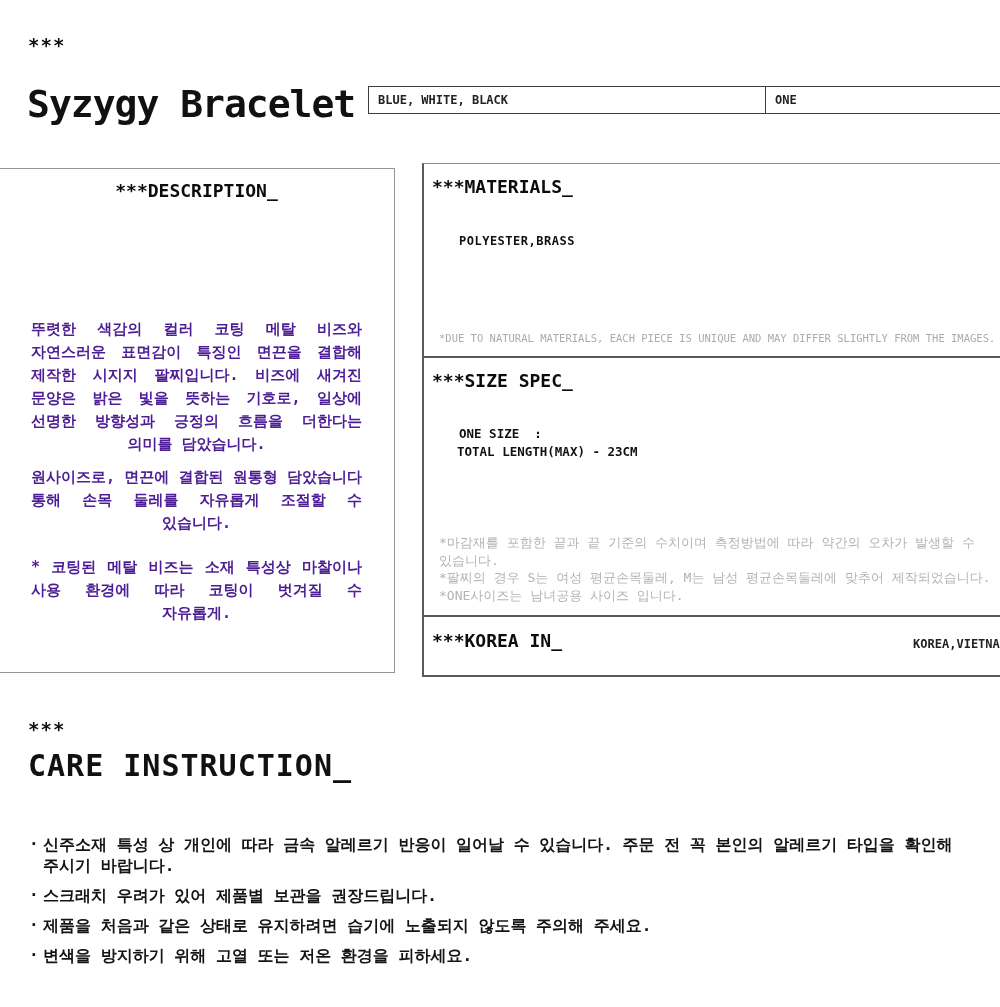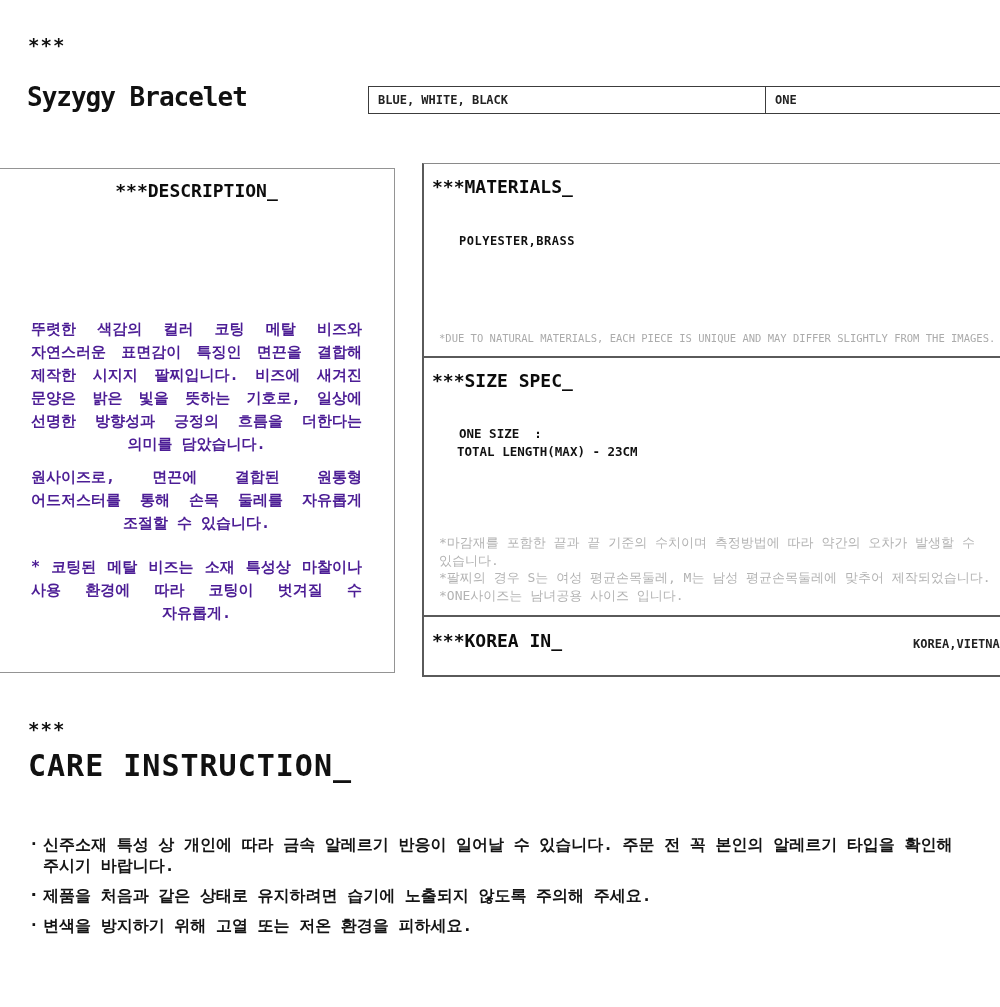--- a/index.html
+++ b/index.html
@@ -3,21 +3,21 @@
 <meta charset="utf-8">
 <style>
   * { margin:0; padding:0; box-sizing:border-box; }
   html,body { width:1000px; height:1007px; background:#ffffff; overflow:hidden; }
   body {
     position:relative;
     font-family:"DejaVu Sans Mono","Liberation Mono",monospace;
     color:#111111;
   }
   .top-stars { position:absolute; left:28px; top:34px; font-size:19px; font-weight:bold; letter-spacing:1px; }
-  .page-title { position:absolute; left:27px; top:82px; font-size:26px; font-weight:bold; letter-spacing:-1px; }
+  .page-title { position:absolute; left:27px; top:82px; font-size:38px; font-weight:bold; letter-spacing:-1px; }
 
   
   .option-table { position:absolute; left:368px; top:86px; width:640px; height:28px; border:1px solid #3c3c3c; display:flex; }
   .option-cell { display:flex; align-items:center; padding-left:9px; font-size:12px; font-weight:700; color:#222; }
   .option-cell.colors { width:397px; border-right:1px solid #3c3c3c; }
   .option-cell.size { flex:1; }
 
   
   .desc-panel { position:absolute; left:-2px; top:168px; width:397px; height:505px; border:1px solid #949494; }
   .section-heading { font-size:18px; font-weight:bold; letter-spacing:0px; color:#0c0c0c; }
@@ -64,21 +64,21 @@
 <h1 class="page-title">Syzygy Bracelet</h1>
 
 <div class="option-table">
   <div class="option-cell colors">BLUE, WHITE, BLACK</div>
   <div class="option-cell size">ONE</div>
 </div>
 
 <div class="desc-panel">
   <div class="section-heading desc-heading">***DESCRIPTION_</div>
   <p class="desc-p1">뚜렷한 색감의 컬러 코팅 메탈 비즈와 자연스러운 표면감이 특징인 면끈을 결합해 제작한 시지지 팔찌입니다. 비즈에 새겨진 문양은 밝은 빛을 뜻하는 기호로, 일상에 선명한 방향성과 긍정의 흐름을 더한다는 의미를 담았습니다.</p>
-  <p class="desc-p2">원사이즈로, 면끈에 결합된 원통형 어드저스터를 통해 손목 둘레를 자유롭게 조절할 수 있습니다.</p>
+  <p class="desc-p2">원사이즈로, 면끈에 결합된 원통형 담았습니다 통해 손목 둘레를 자유롭게 조절할 수 있습니다.</p>
   <p class="desc-p3">* 코팅된 메탈 비즈는 소재 특성상 마찰이나 사용 환경에 따라 코팅이 벗겨질 수 자유롭게.</p>
 </div>
 
 <div class="spec-panel">
   <div class="spec-row row-materials">
     <div class="section-heading row-pad-heading">***MATERIALS_</div>
     <div class="materials-value">POLYESTER,BRASS</div>
     <div class="materials-note">*DUE TO NATURAL MATERIALS, EACH PIECE IS UNIQUE AND MAY DIFFER SLIGHTLY FROM THE IMAGES.</div>
   </div>
   <div class="spec-row row-sizespec">
@@ -97,21 +97,21 @@
   </div>
 </div>
 
 <div class="care-stars">***</div>
 <h2 class="care-heading">CARE INSTRUCTION_</h2>
 <ul class="care-list">
   <li>
     <span class="bullet">·</span><span>신주소재 특성 상 개인에 따라 금속 알레르기 반응이 일어날 수 있습니다. 주문 전 꼭 본인의 알레르기 타입을 확인해 주시기 바랍니다.</span>
   </li>
   <li>
-    <span class="bullet">·</span>
+    <span class="bullet">·</span><span>스크래치 우려가 있어 제품별 보관을 권장드립니다.</span>
   </li>
   <li>
     <span class="bullet">·</span><span>제품을 처음과 같은 상태로 유지하려면 습기에 노출되지 않도록 주의해 주세요.</span>
   </li>
   <li>
     <span class="bullet">·</span><span>변색을 방지하기 위해 고열 또는 저온 환경을 피하세요.</span>
   </li>
 </ul>
 
 </body></html>

